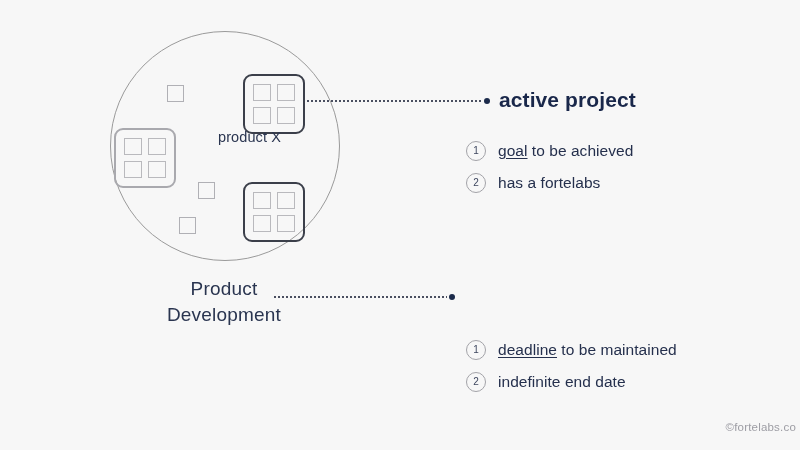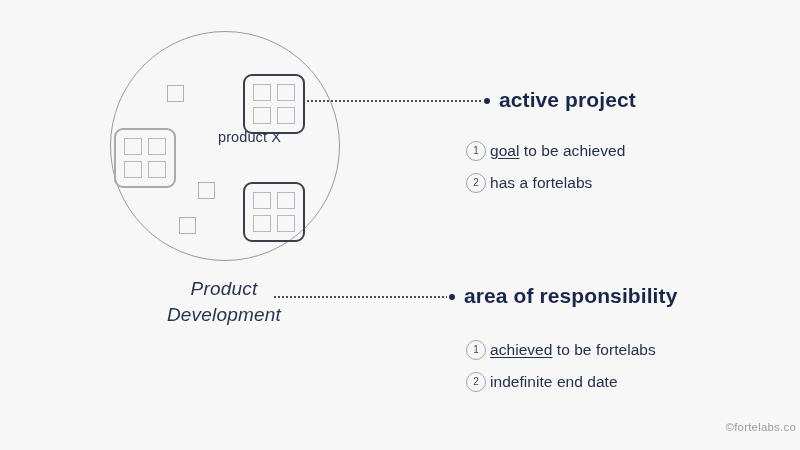--- a/index.html
+++ b/index.html
@@ -86,21 +86,20 @@
   .circle-caption {
     position: absolute;
     left: 128px;
     top: 276px;
     width: 192px;
     text-align: center;
     font-size: 19px;
     line-height: 1.38;
     color: #2a3550;
     letter-spacing: 0.2px;
-    font-style: italic;
   }
 
   
   .connector {
     position: absolute;
     height: 2px;
     background-image: radial-gradient(circle, #4a4f60 0.9px, transparent 1.1px);
     background-size: 4px 2px;
     background-repeat: repeat-x;
     background-position: left center;
@@ -150,21 +149,21 @@
     border-radius: 50%;
     box-sizing: border-box;
     display: flex;
     align-items: center;
     justify-content: center;
     font-size: 10px;
     color: #3d465e;
     line-height: 1;
   }
   .point-text {
-    margin-left: 4px;
+    margin-left: 12px;
     font-size: 15.5px;
     color: #25304d;
     white-space: nowrap;
     letter-spacing: 0.05px;
   }
   .point-text .u {
     text-decoration: underline;
     text-underline-offset: 2px;
   }
 
@@ -233,28 +232,25 @@
     <div class="point-row">
       <div class="point-badge">1</div>
       <div class="point-text"><span class="u">goal</span><span> to be achieved</span></div>
     </div>
     <div class="point-row">
       <div class="point-badge">2</div>
       <div class="point-text"><span>has a fortelabs</span></div>
     </div>
   </div>
 
-  <div class="section sec-2">
-    <div class="section-title">area of responsibility</div>
-  </div>
 
   <div class="points pts-2">
     <div class="point-row">
       <div class="point-badge">1</div>
-      <div class="point-text"><span class="u">achieved</span><span> to be fortelabs</span></div>
+      <div class="point-text"><span class="u">deadline</span><span> to be maintained</span></div>
     </div>
     <div class="point-row">
       <div class="point-badge">2</div>
       <div class="point-text"><span>indefinite end date</span></div>
     </div>
   </div>
 
   <div class="footer">©fortelabs.co</div>
 
 </div>

